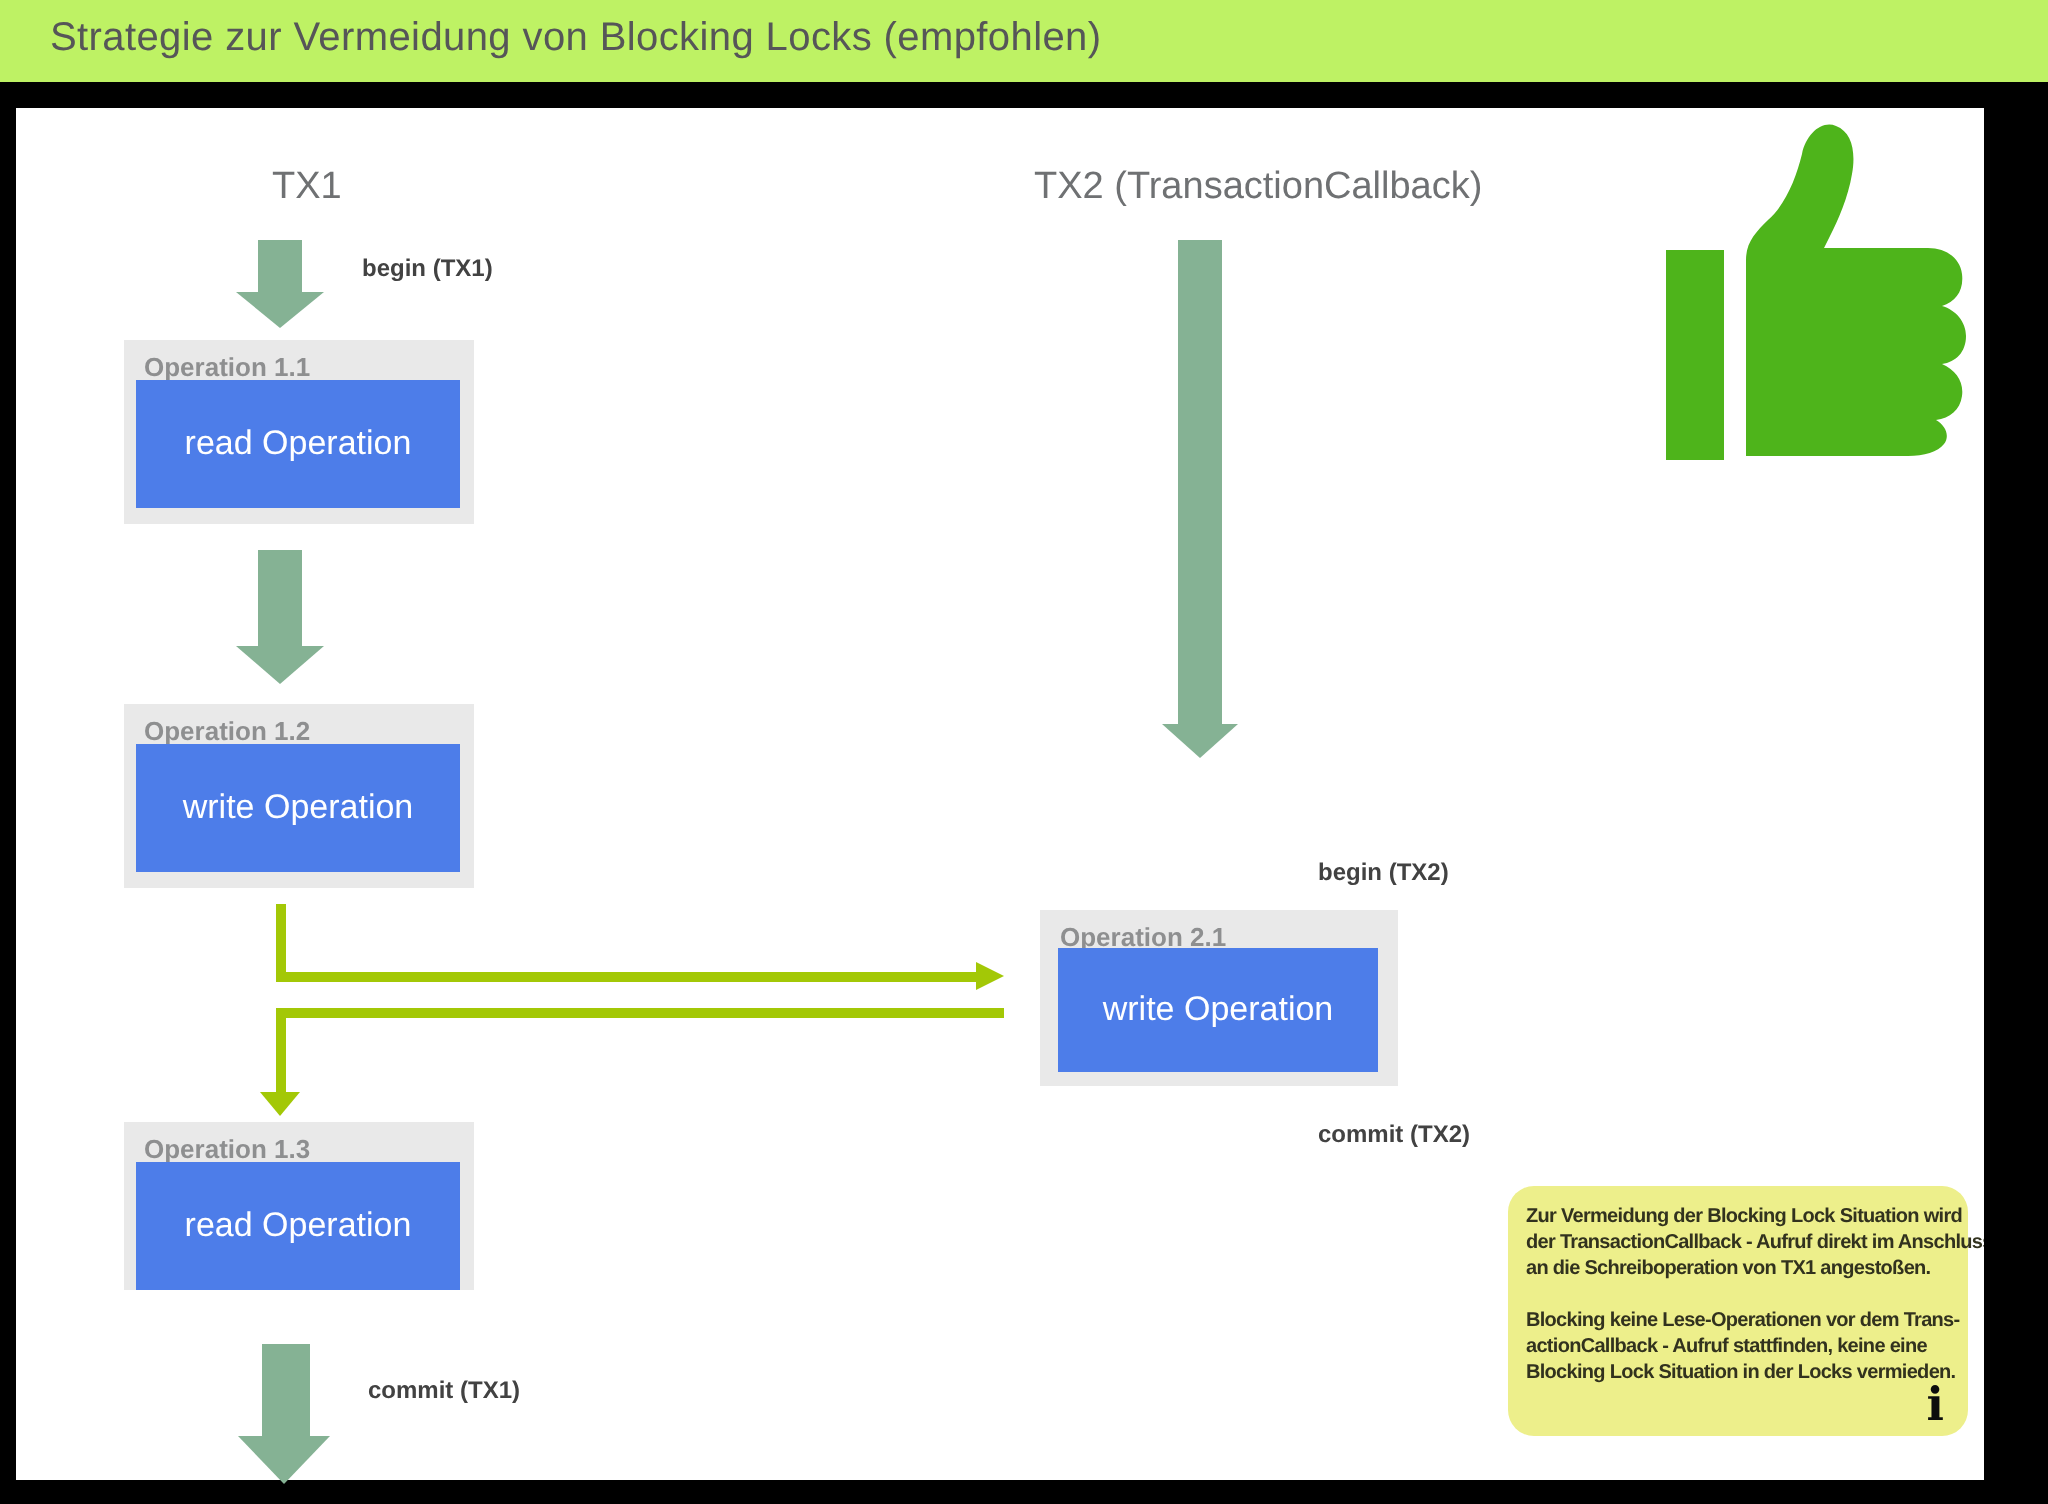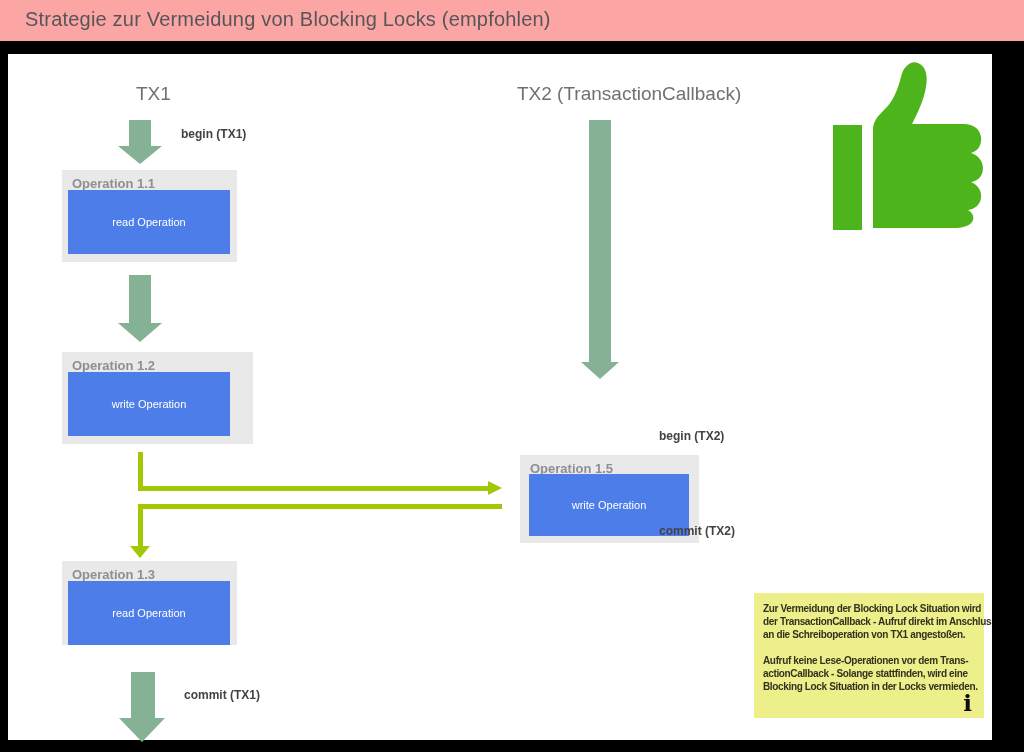--- a/index.html
+++ b/index.html
@@ -3,21 +3,21 @@
 <meta charset="utf-8">
 <style>
   html,body{margin:0;padding:0;background:#fff;}
   #stage{
     position:relative;width:1024px;height:752px;overflow:hidden;
     background:#ffffff;font-family:"Liberation Sans",sans-serif;
   }
   .abs{position:absolute;}
 
   
-  #header{left:0;top:0;width:1024px;height:41px;background:#fca5a5;z-index:4;}
+  #header{left:0;top:0;width:1024px;height:41px;background:#bef264;z-index:4;}
   #header .title{
     position:absolute;left:25px;top:8px;font-size:20px;color:#565658;letter-spacing:.2px;
   }
   .frame{background:#000;z-index:3;}
   #frame-top{left:0;top:41px;width:1024px;height:13px;}
   #frame-left{left:0;top:41px;width:8px;height:711px;}
   #frame-right{left:992px;top:41px;width:32px;height:711px;}
   #frame-bottom{left:0;top:740px;width:1024px;height:12px;}
 
   
@@ -39,55 +39,55 @@
   #arr-tx2-head{left:581px;top:362px;border-width:17px 19px 0 19px;}
 
   #arr-commit-tx1-shaft{left:131px;top:672px;width:24px;height:46px;z-index:5;}
   #arr-commit-tx1-head{left:119px;top:718px;border-width:24px 23px 0 23px;z-index:5;}
 
   
   .flow-label{font-size:12px;font-weight:600;color:#424242;z-index:2;}
   #lbl-begin-tx1{left:181px;top:127px;}
   #lbl-commit-tx1{left:184px;top:688px;}
   #lbl-begin-tx2{left:659px;top:429px;text-align:right;}
-  #lbl-commit-tx2{left:659px;top:524px;}
+  #lbl-commit-tx2{left:659px;top:560px;}
 
   
   .op-box{background:#e9e9e9;z-index:2;}
   .op-box .op-title{
     position:absolute;left:10px;top:6px;font-size:13px;font-weight:700;color:#8e8f90;
   }
   .op-box .op-inner{
     position:absolute;background:#4d7de9;display:flex;align-items:center;justify-content:center;
   }
-  .op-box .op-action{font-size:11px;color:#ffffff;}
+  .op-box .op-action{font-size:17px;color:#ffffff;}
 
   #op11{left:62px;top:170px;width:175px;height:92px;}
-  #op12{left:62px;top:352px;width:175px;height:92px;padding-left:16px;}
+  #op12{left:62px;top:352px;width:175px;height:92px;}
   #op13{left:62px;top:561px;width:175px;height:84px;}
   #op11 .op-inner,#op12 .op-inner,#op13 .op-inner{left:6px;top:20px;width:162px;height:64px;}
 
   #op21{left:520px;top:455px;width:179px;height:88px;}
   #op21 .op-inner{left:9px;top:19px;width:160px;height:62px;}
 
   
   .flow{background:#a3c806;z-index:2;}
   #flow-v1{left:138px;top:452px;width:5px;height:36px;}
   #flow-h1{left:138px;top:486px;width:350px;height:5px;}
   #flow-h1-head{left:488px;top:481px;width:0;height:0;border-style:solid;
     border-color:transparent;border-left-color:#a3c806;border-width:7.5px 0 7.5px 14px;z-index:2;}
   #flow-h2{left:143px;top:504px;width:359px;height:5px;}
   #flow-v2{left:138px;top:504px;width:5px;height:42px;}
   #flow-v2-head{left:130px;top:546px;width:0;height:0;border-style:solid;
     border-color:transparent;border-top-color:#a3c806;border-width:12px 10.5px 0 10.5px;z-index:2;}
 
   
   #note{
     left:754px;top:593px;width:230px;height:125px;background:#edef8b;z-index:2;
-    box-sizing:border-box;padding:9px 8px 0 9px;
+    box-sizing:border-box;padding:9px 8px 0 9px;border-radius:13px;
   }
   .note-line{
     font-size:10px;font-weight:600;color:#32321e;line-height:13px;
     letter-spacing:-0.35px;white-space:nowrap;
   }
   .note-gap{height:13px;}
   #note-info{
     position:absolute;right:12px;bottom:2px;
     font-family:"DejaVu Serif",serif;font-weight:700;font-size:23px;color:#0d0d0d;
   }
@@ -138,21 +138,21 @@
 
   <div id="flow-v1" class="abs flow"></div>
   <div id="flow-h1" class="abs flow"></div>
   <div id="flow-h1-head" class="abs"></div>
   <div id="flow-h2" class="abs flow"></div>
   <div id="flow-v2" class="abs flow"></div>
   <div id="flow-v2-head" class="abs"></div>
 
   <div id="lbl-begin-tx2" class="abs flow-label">begin (TX2)</div>
   <div id="op21" class="abs op-box">
-    <div class="op-title">Operation 1.5</div>
+    <div class="op-title">Operation 2.1</div>
     <div class="op-inner">
       <span class="op-action">write Operation</span>
     </div>
   </div>
   <div id="lbl-commit-tx2" class="abs flow-label">commit (TX2)</div>
 
   <div id="op13" class="abs op-box">
     <div class="op-title">Operation 1.3</div>
     <div class="op-inner">
       <span class="op-action">read Operation</span>
@@ -161,22 +161,22 @@
 
   <div id="arr-commit-tx1-shaft" class="abs sage"></div>
   <div id="arr-commit-tx1-head" class="abs tri-down-sage"></div>
   <div id="lbl-commit-tx1" class="abs flow-label">commit (TX1)</div>
 
   <div id="note" class="abs">
     <div class="note-line">Zur Vermeidung der Blocking Lock Situation wird</div>
     <div class="note-line">der TransactionCallback - Aufruf direkt im Anschluss</div>
     <div class="note-line">an die Schreiboperation von TX1 angestoßen.</div>
     <div class="note-gap"></div>
-    <div class="note-line">Aufruf keine Lese-Operationen vor dem Trans-</div>
-    <div class="note-line">actionCallback - Solange stattfinden, wird eine</div>
+    <div class="note-line">Blocking keine Lese-Operationen vor dem Trans-</div>
+    <div class="note-line">actionCallback - Aufruf stattfinden, keine eine</div>
     <div class="note-line">Blocking Lock Situation in der Locks vermieden.</div>
     <div id="note-info">i</div>
   </div>
 
   <svg id="thumbs-up" class="abs" viewBox="0 0 160 170" aria-hidden="true">
     <rect x="1" y="65" width="29" height="105" fill="#4eb41b"></rect>
     <path fill="#4eb41b" d="
       M41,168
       L41,70
       C41,61 46,56 52,50

